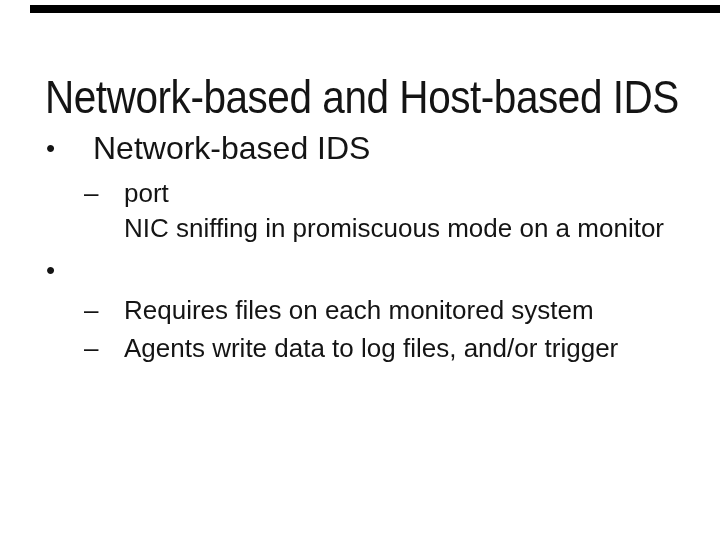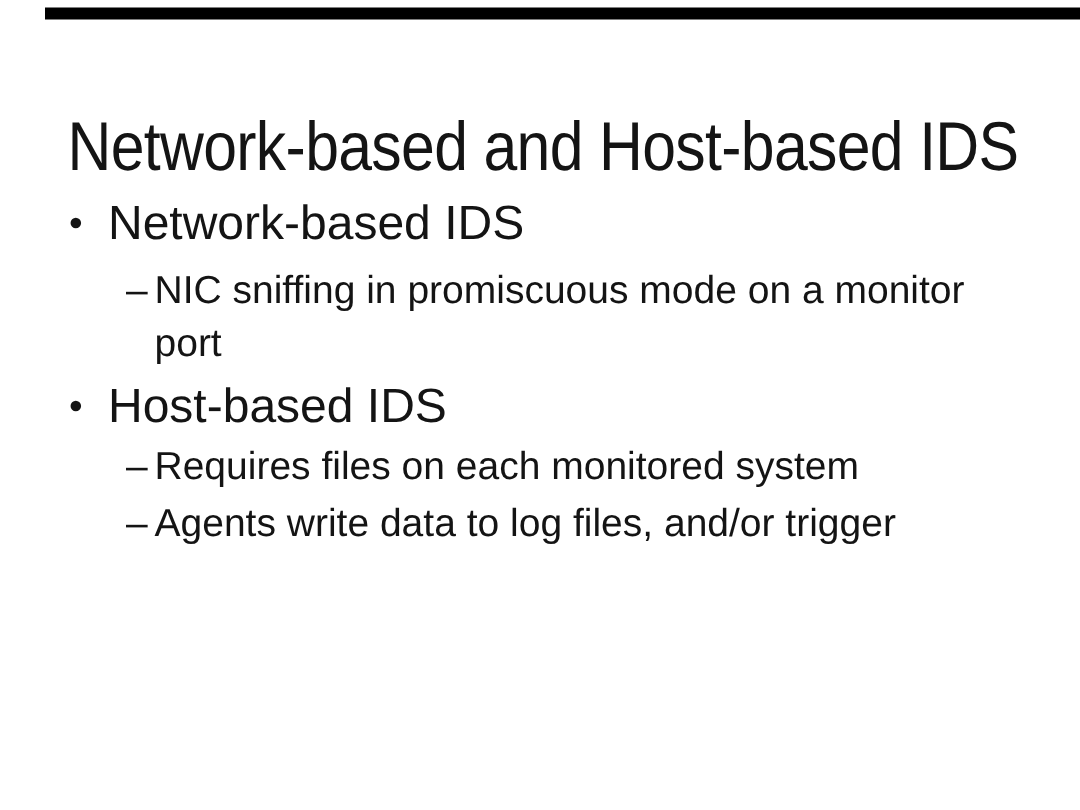--- a/index.html
+++ b/index.html
@@ -66,21 +66,21 @@
   }
   .bullet-row.l1 .marker {
     width: 26px;
     font-size: 26px;
     line-height: 40px;
   }
   .bullet-row.l2 .marker {
     width: 19px;
   }
   .bullet-text { white-space: nowrap; }
-  .bullet-text .line { white-space: nowrap; }
+  .bullet-text .line { white-space: nowrap; margin-left: 21px; }
 
   .gap-sub1 { margin-top: 8px; }
   .gap-b2   { margin-top: 4px; }
   .gap-sub2 { margin-top: 3px; }
   .gap-sub3 { margin-top: 3px; }
 </style>
 </head>
 <body>
 
 <div class="slide">
@@ -94,30 +94,27 @@
     <div class="bullet-row l1">
       <span class="marker">•</span>
       <div class="bullet-text">
         <div class="line">Network-based IDS</div>
       </div>
     </div>
 
     <div class="bullet-row l2 gap-sub1">
       <span class="marker">–</span>
       <div class="bullet-text">
+        <div class="line">port</div>
         <div class="line">NIC sniffing in promiscuous mode on a monitor</div>
-        <div class="line">port</div>
       </div>
     </div>
 
     <div class="bullet-row l1 gap-b2">
       <span class="marker">•</span>
-      <div class="bullet-text">
-        <div class="line">Host-based IDS</div>
-      </div>
     </div>
 
     <div class="bullet-row l2 gap-sub2">
       <span class="marker">–</span>
       <div class="bullet-text">
         <div class="line">Requires files on each monitored system</div>
       </div>
     </div>
 
     <div class="bullet-row l2 gap-sub3">

